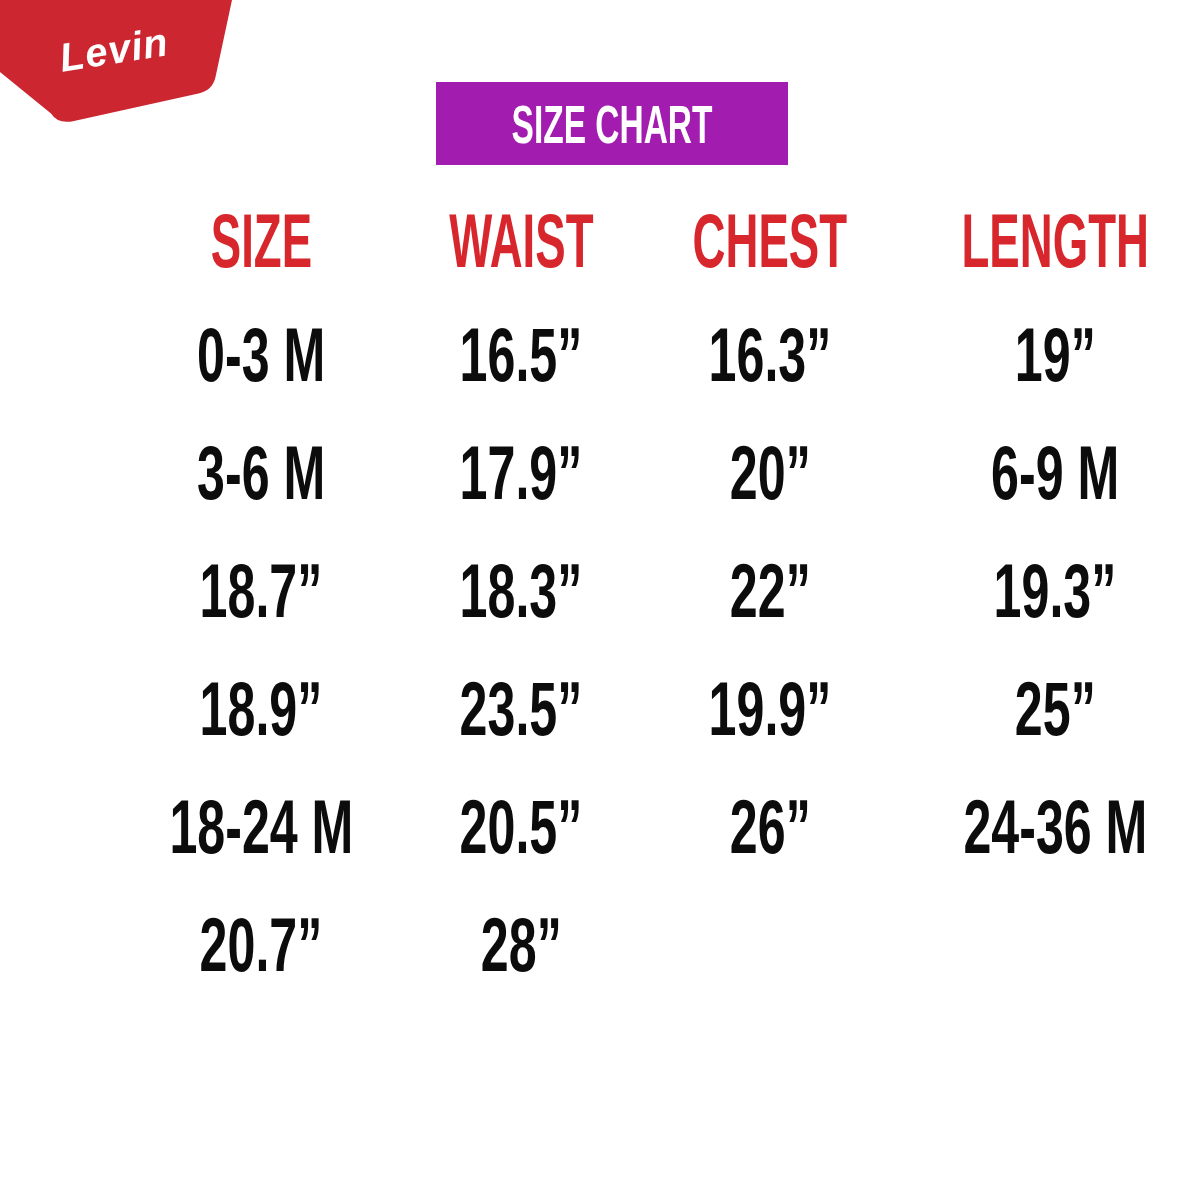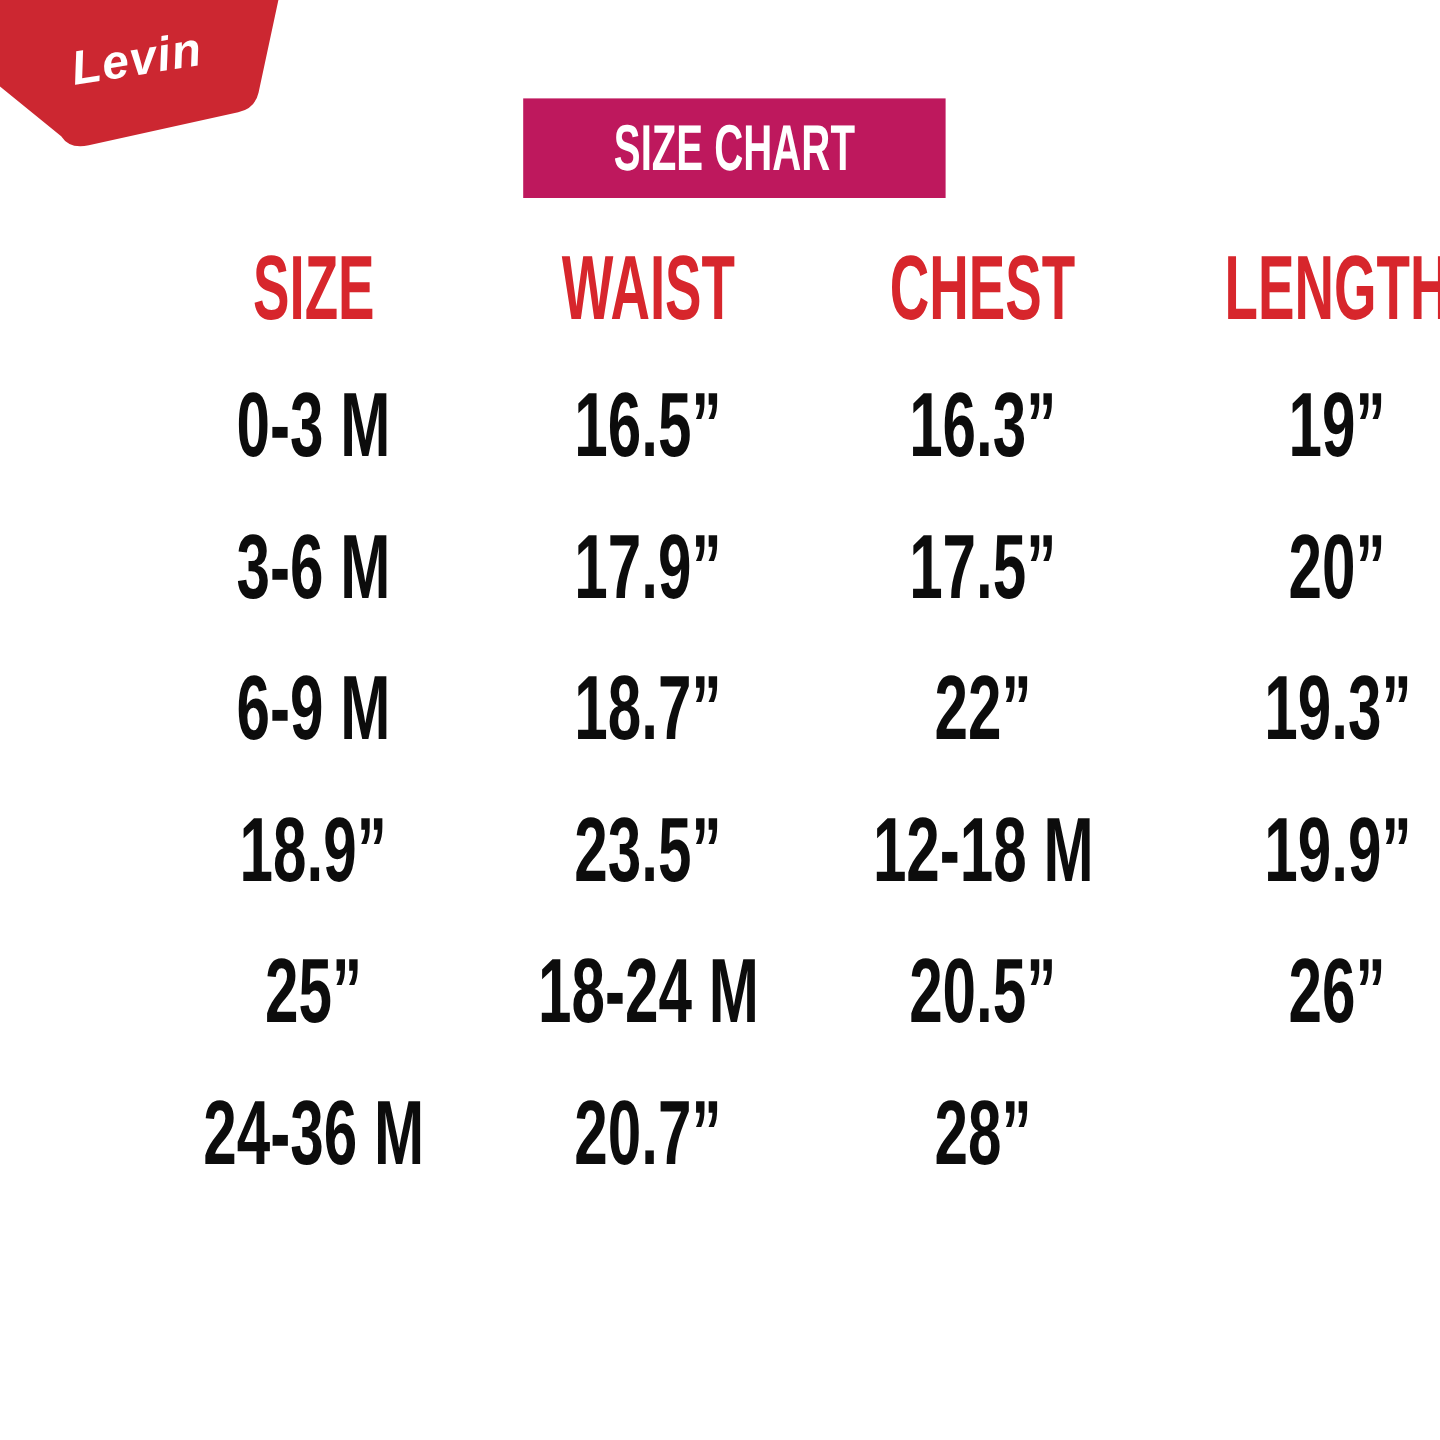--- a/index.html
+++ b/index.html
@@ -21,21 +21,21 @@
     letter-spacing:1px;
     transform:rotate(-9deg);
     transform-origin:left center;
     white-space:nowrap;
   }
 
   
   .banner {
     position:absolute; left:436px; top:82px;
     width:352px; height:83px;
-    background:#be185d;
+    background:#a21caf;
     display:flex; align-items:center; justify-content:center;
   }
   .banner-text {
     color:#ffffff;
     font-size:54px; font-weight:700;
     display:inline-block;
     transform:scaleX(0.62);
     white-space:nowrap;
   }
 
@@ -110,49 +110,46 @@
       <span>19”</span>
       </div>
 
     <div class="cell">
       <span>3-6 M</span>
       </div>
     <div class="cell">
       <span>17.9”</span>
       </div>
     <div class="cell">
-      <span>17.5”</span>
-      </div>
-    <div class="cell">
       <span>20”</span>
       </div>
 
     <div class="cell">
       <span>6-9 M</span>
       </div>
     <div class="cell">
       <span>18.7”</span>
+      </div>
+    <div class="cell">
+      <span>18.3”</span>
       </div>
     <div class="cell">
       <span>22”</span>
       </div>
 
     <div class="cell">
       <span>19.3”</span>
       </div>
     <div class="cell">
       <span>18.9”</span>
       </div>
     <div class="cell">
       <span>23.5”</span>
       </div>
 
-    <div class="cell">
-      <span>12-18 M</span>
-      </div>
     <div class="cell">
       <span>19.9”</span>
       </div>
     <div class="cell">
       <span>25”</span>
       </div>
 
     <div class="cell">
       <span>18-24 M</span>
       </div>

